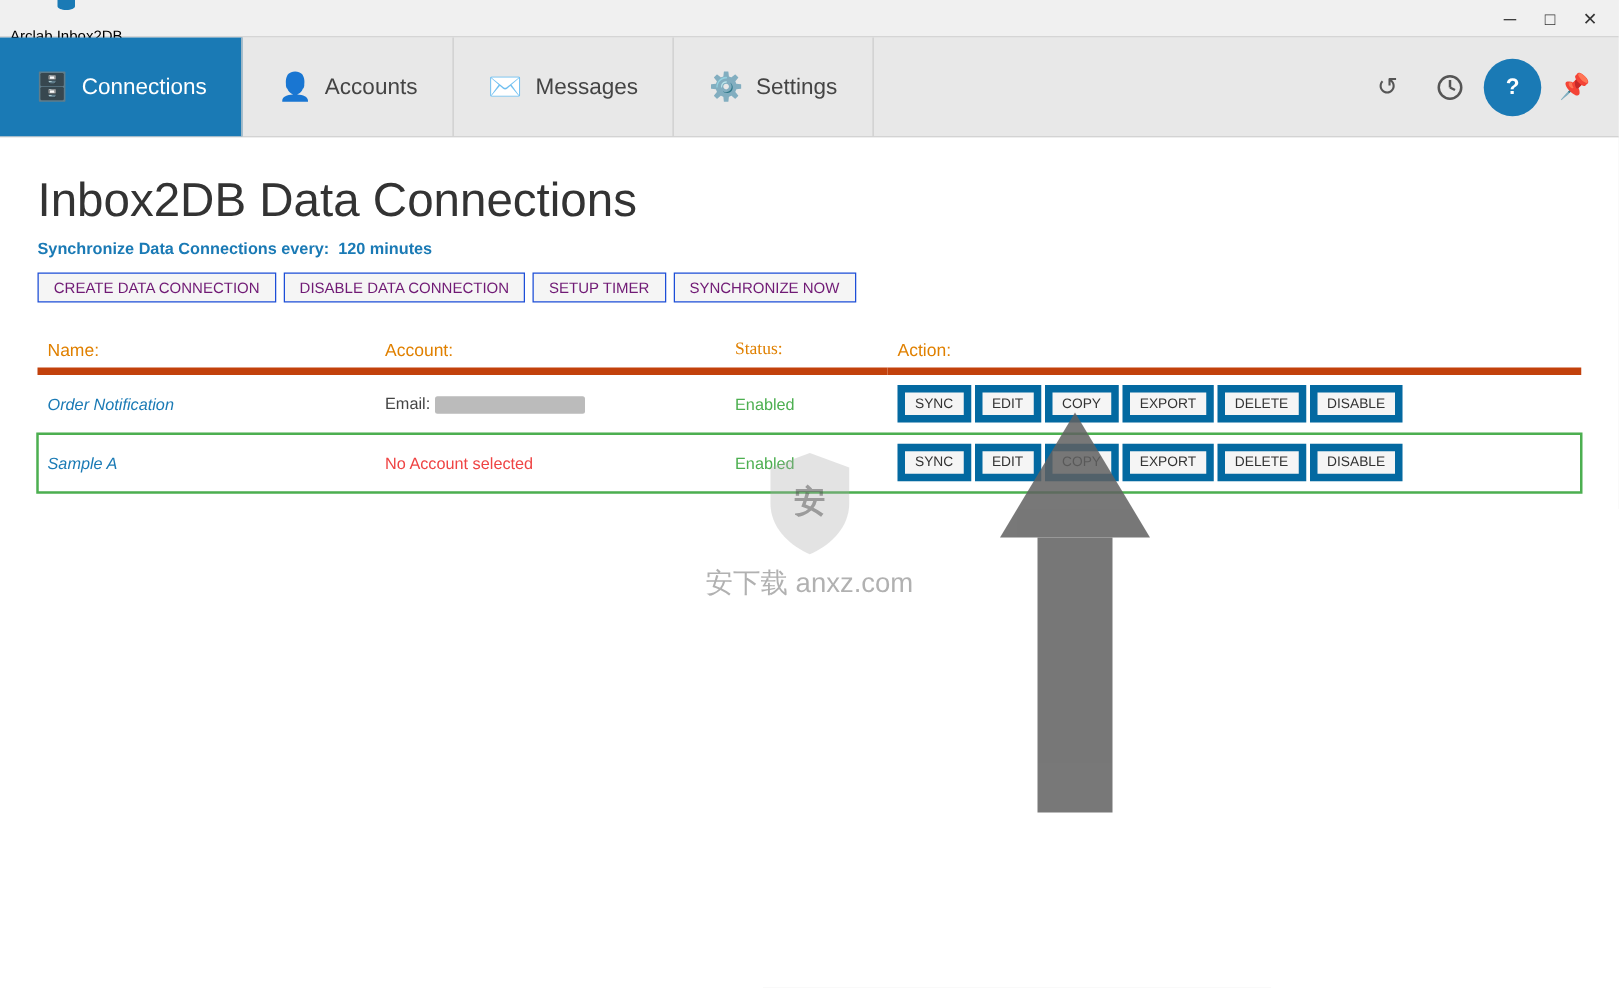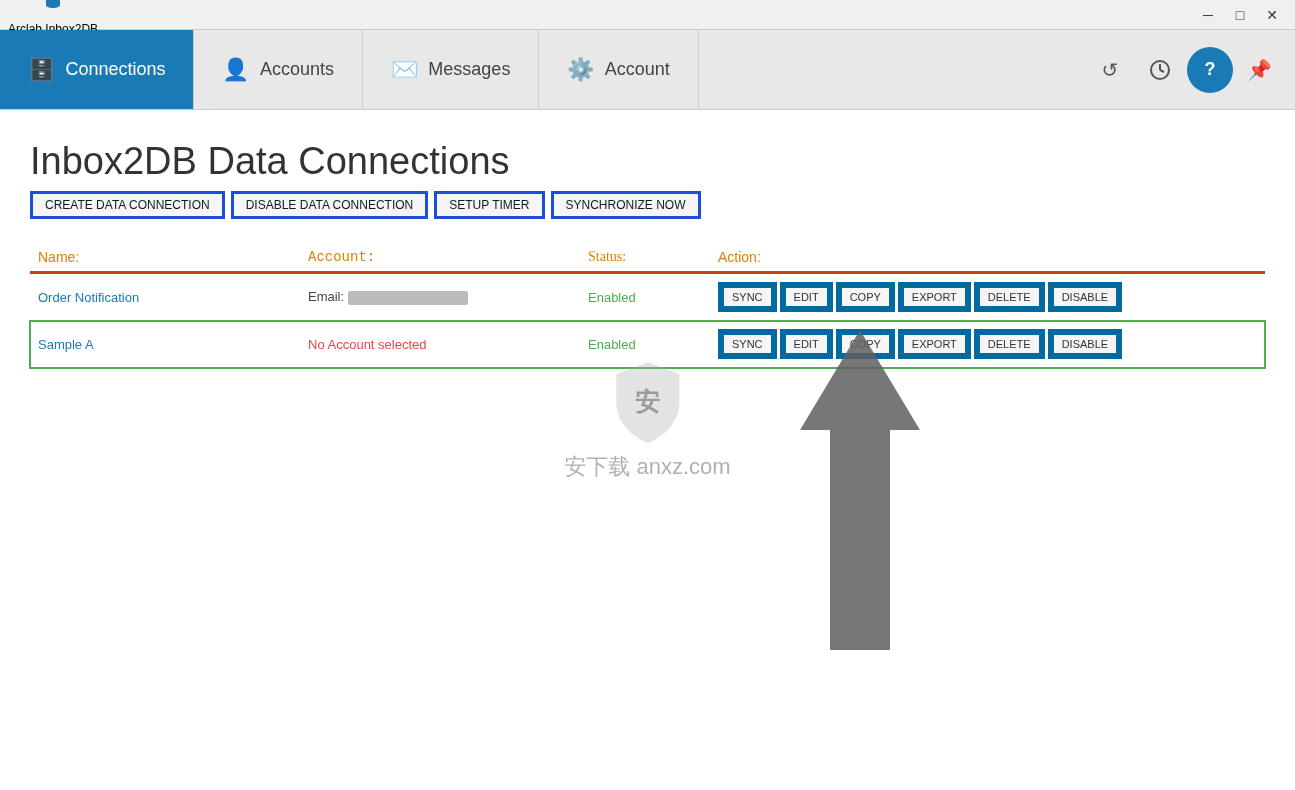--- a/index.html
+++ b/index.html
@@ -126,35 +126,35 @@
       font-weight: bold;
     }
 
     .toolbar {
       display: flex;
       gap: 6px;
       margin-bottom: 24px;
     }
     .toolbar-btn {
       padding: 4px 12px;
-      border: 3px solid #1d4ed8;
+      border: 1px solid #1d4ed8;
       background: #f5f5f5;
       font-size: 12px;
       cursor: pointer;
-      color: #0f172a;
+      color: #701a75;
       text-align: center;
     }
 
     
     .data-table {
       width: 100%;
       border-collapse: collapse;
     }
     .data-table thead tr {
-      border-bottom: 3px solid #c2410c;
+      border-bottom: 6px solid #c2410c;
     }
     .data-table th {
       text-align: left;
       padding: 6px 8px;
       font-weight: normal;
       color: #e08000;
       font-size: 14px;
     }
     .data-table td {
       padding: 8px 8px;
@@ -162,20 +162,21 @@
       color: #444;
       vertical-align: middle;
     }
     .data-table tbody tr {
       border-bottom: 1px solid #eee;
     }
 
     .link-text {
       color: #1a7ab5;
       cursor: pointer;
+      font-style: italic;
     }
 
     .red-text { color: #ef4444; }
     .green-text { color: #4caf50; }
 
     .action-group {
       display: flex;
       gap: 3px;
     }
     .action-btn {
@@ -257,53 +258,57 @@
   <div class="nav-item">
     <span class="nav-icon">👤</span>
     <span>Accounts</span>
   </div>
   <div class="nav-item">
     <span class="nav-icon">✉️</span>
     <span>Messages</span>
   </div>
   <div class="nav-item">
     <span class="nav-icon">⚙️</span>
-    <span>Account</span>
+    <span>Settings</span>
   </div>
   <div class="nav-spacer"></div>
   <div class="nav-right">
     <button class="nav-right-btn" title="Sync">↺</button>
     <button class="nav-right-btn" title="History">
       <svg width="22" height="22" viewBox="0 0 22 22">
         <circle cx="11" cy="11" r="9" fill="none" stroke="#555" stroke-width="2"></circle>
         <line x1="11" y1="11" x2="11" y2="5" stroke="#555" stroke-width="2"></line>
         <line x1="11" y1="11" x2="15" y2="13" stroke="#555" stroke-width="2"></line>
       </svg>
     </button>
     <button class="nav-right-btn blue-bg" title="Help" style="font-size:18px;font-weight:bold;">?</button>
     <button class="nav-right-btn" title="Pin">📌</button>
   </div>
 </div>
 
 <div class="main-content">
   <h1 class="page-title">Inbox2DB Data Connections</h1>
 
+  <div class="sync-info">
+    <span>Synchronize Data Connections every:</span>
+    &nbsp;<span style="color:#1a7ab5;font-weight:bold;">120 minutes</span>
+  </div>
 
   <div class="toolbar">
     <button class="toolbar-btn">CREATE DATA CONNECTION</button>
     <button class="toolbar-btn">DISABLE DATA CONNECTION</button>
     <button class="toolbar-btn">SETUP TIMER</button>
     <button class="toolbar-btn">SYNCHRONIZE NOW</button>
   </div>
 
   <table class="data-table">
     <thead>
       <tr>
         <th style="width:270px;">Name:</th>
-        <th style="width:280px;font-family:Liberation Mono, monospace;">Account:</th>
+        <th style="width:280px;">Account:</th>
         <th style="width:130px;font-family:Liberation Serif, serif;">Status:</th>
         <th>Action:</th>
       </tr>
     </thead>
     <tbody>
 
       <tr>
         <td>
           <span class="link-text">Order Notification</span>
         </td>

